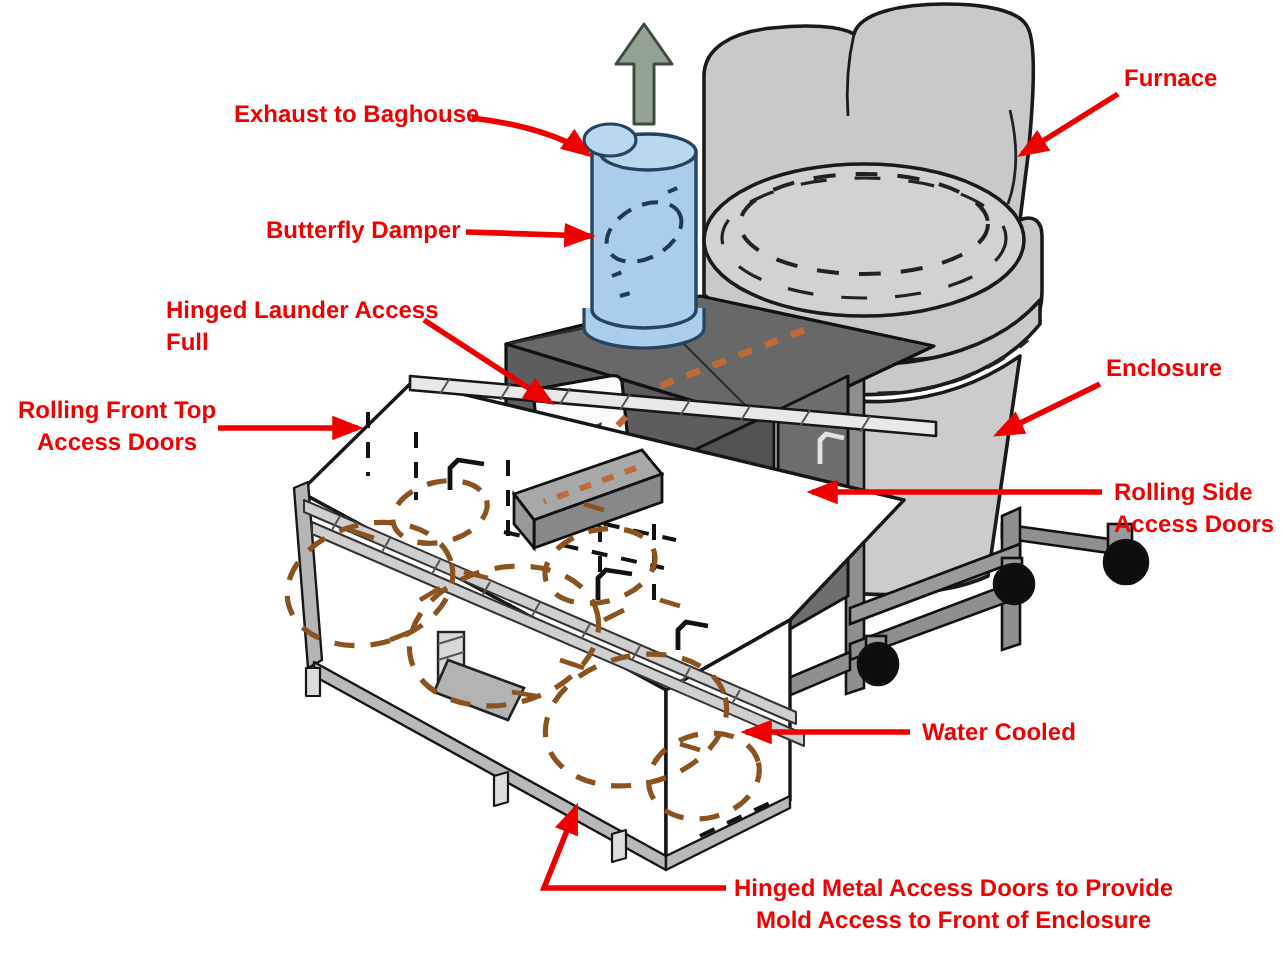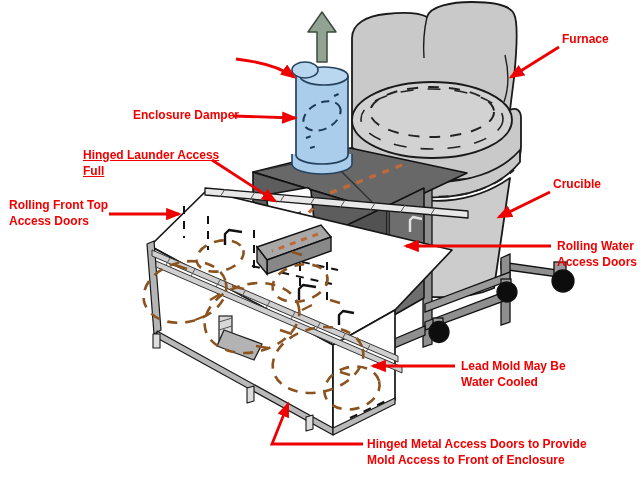--- a/index.html
+++ b/index.html
@@ -161,43 +161,45 @@
     <path d="M212,160 L275,201" marker-end="url(#arrow)"></path>
     <path d="M109,214 L179,214" marker-end="url(#arrow)"></path>
     <path d="M559,47 L511,77" marker-end="url(#arrow)"></path>
     <path d="M550,192 L499,217" marker-end="url(#arrow)"></path>
     <path d="M551,246 L406,246" marker-end="url(#arrow)"></path>
     <path d="M455,366 L373,366" marker-end="url(#arrow)"></path>
     <path d="M363,444 L272,444 L288,404" marker-end="url(#arrow)"></path>
   </g>
 </svg>
 
+  <div class="lbl" style="left:117px;top:49px;">
+    <span>Exhaust to Baghouse</span>
+  </div>
   <div class="lbl" style="left:133px;top:107px;">
-    <span>Enclosure Damper</span>
-  </div>
-  <div class="lbl" style="left:83px;top:147px;text-decoration:underline;">
+    <span>Butterfly Damper</span>
+  </div>
+  <div class="lbl" style="left:83px;top:147px;">
     <span>Hinged Launder Access</span>
     <span>Full</span>
   </div>
-  <div class="lbl" style="left:9px;top:197px;">
+  <div class="lbl" style="left:9px;top:197px;text-align:center;">
     <span>Rolling Front Top</span>
     <span>Access Doors</span>
   </div>
   <div class="lbl" style="left:562px;top:31px;">
     <span>Furnace</span>
   </div>
   <div class="lbl" style="left:553px;top:176px;">
-    <span>Crucible</span>
+    <span>Enclosure</span>
   </div>
   <div class="lbl" style="left:557px;top:238px;">
-    <span>Rolling Water</span>
+    <span>Rolling Side</span>
     <span>Access Doors</span>
   </div>
   <div class="lbl" style="left:461px;top:358px;">
-    <span>Lead Mold May Be</span>
     <span>Water Cooled</span>
   </div>
-  <div class="lbl" style="left:367px;top:436px;">
+  <div class="lbl" style="left:367px;top:436px;text-align:center;">
     <span>Hinged Metal Access Doors to Provide</span>
     <span>Mold Access to Front of Enclosure</span>
   </div>
 
 </div>
 
 </body></html>

